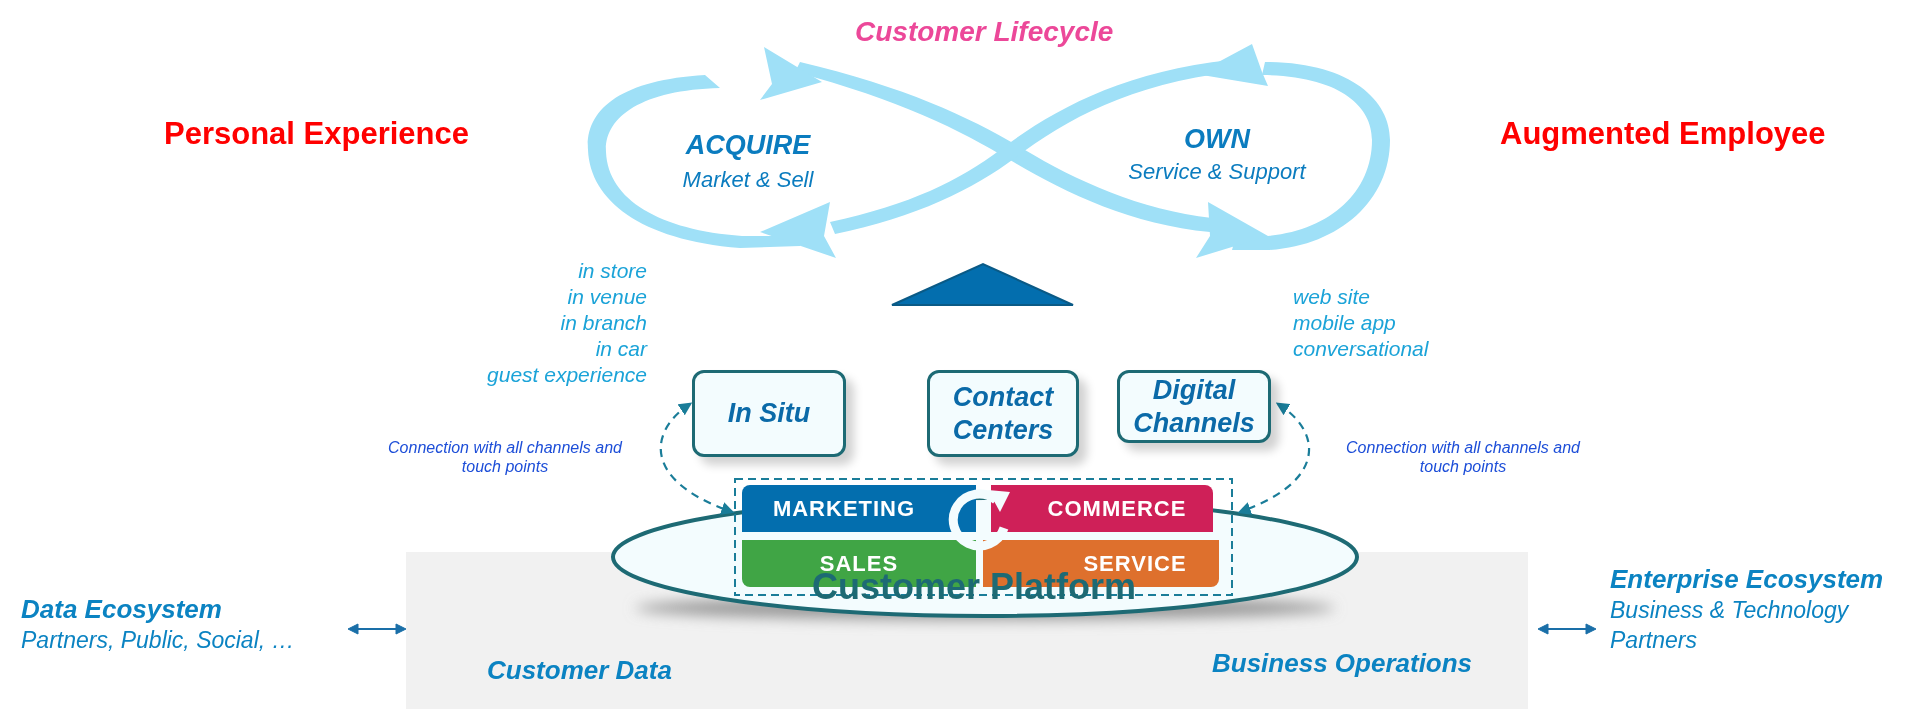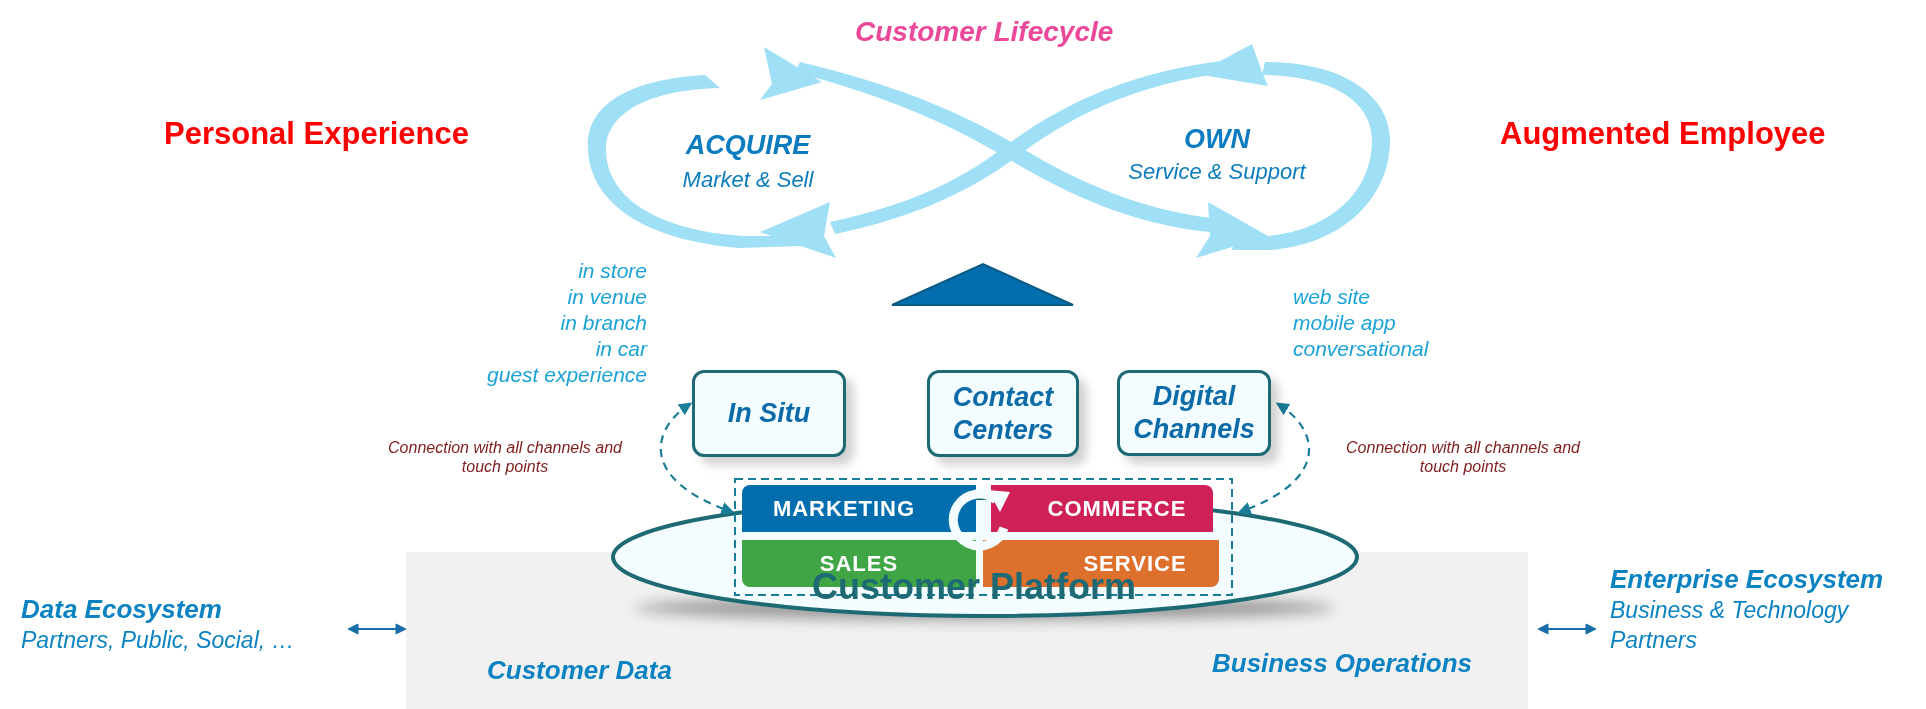--- a/index.html
+++ b/index.html
@@ -5,21 +5,21 @@
   html, body { margin: 0; padding: 0; background: #ffffff; }
   body { width: 1926px; height: 709px; position: relative; overflow: hidden;
          font-family: "Liberation Sans", "DejaVu Sans", sans-serif; }
   .abs { position: absolute; }
   .red-heading { color: #ff0000; font-weight: bold; font-size: 31px; white-space: nowrap; }
   .lifecycle-title { color: #ec4899; font-weight: bold; font-style: italic; font-size: 28px; white-space: nowrap; }
   .loop-head { color: #0b7cbf; font-weight: bold; font-style: italic; font-size: 27px; text-align: center; margin-top: 20px; }
   .loop-sub { color: #0b7cbf; font-style: italic; font-size: 22px; text-align: center; white-space: nowrap; }
   .touch-list { color: #1ba3d8; font-style: italic; font-size: 21px; line-height: 26px; white-space: nowrap; }
   .touch-list.right { text-align: right; }
-  .conn-note { color: #7f1d1d; font-style: italic; font-size: 16px; line-height: 19px; text-align: center; white-space: nowrap; }
+  .conn-note { color: #1d4ed8; font-style: italic; font-size: 16px; line-height: 19px; text-align: center; white-space: nowrap; }
   .channel-box { background: #f3fcfe; border: 3px solid #1d6a74; border-radius: 12px;
                  box-shadow: 8px 8px 10px rgba(0,0,0,0.18);
                  display: flex; align-items: center; justify-content: center; text-align: center;
                  color: #0b6aa8; font-weight: bold; font-style: italic; font-size: 27px; line-height: 33px; box-sizing: border-box; }
   .tile { color: #ffffff; font-weight: bold; font-size: 22px; letter-spacing: 1px;
           display: flex; align-items: center; justify-content: center; box-sizing: border-box; }
   .platform-label { color: #1d6a74; font-weight: bold; font-size: 36px; white-space: nowrap; }
   .eco-title { color: #0b83c2; font-weight: bold; font-style: italic; font-size: 26px; white-space: nowrap; }
   .eco-sub { color: #0b83c2; font-style: italic; font-size: 23px; line-height: 30px; white-space: nowrap; }
   .zone-label { color: #0b83c2; font-weight: bold; font-style: italic; font-size: 26px; white-space: nowrap; }
@@ -116,21 +116,21 @@
   <div>touch points</div>
 </div>
 
 <div class="abs channel-box" style="left:692px; top:370px; width:154px; height:87px;">
   <span>In Situ</span>
 </div>
 <div class="abs channel-box" style="left:905px; top:370px; width:152px; height:87px; flex-direction:column;margin-left:22px;">
   <span>Contact</span>
   <span>Centers</span>
 </div>
-<div class="abs channel-box" style="left:1117px; top:370px; width:154px; height:86px; flex-direction:column;">
+<div class="abs channel-box" style="left:1117px; top:370px; width:154px; height:73px; flex-direction:column;">
   <span>Digital</span>
   <span>Channels</span>
 </div>
 
 <div class="abs tile" style="left:742px; top:485px; width:234px; height:47px; background:#036eae; border-radius:8px 0 0 0;">
   <span style="margin-right:30px;">MARKETING</span>
 </div>
 <div class="abs tile" style="left:991px; top:485px; width:222px; height:47px; background:#cf2058; border-radius:0 8px 0 0;">
   <span style="margin-left:30px;">COMMERCE</span>
 </div>

